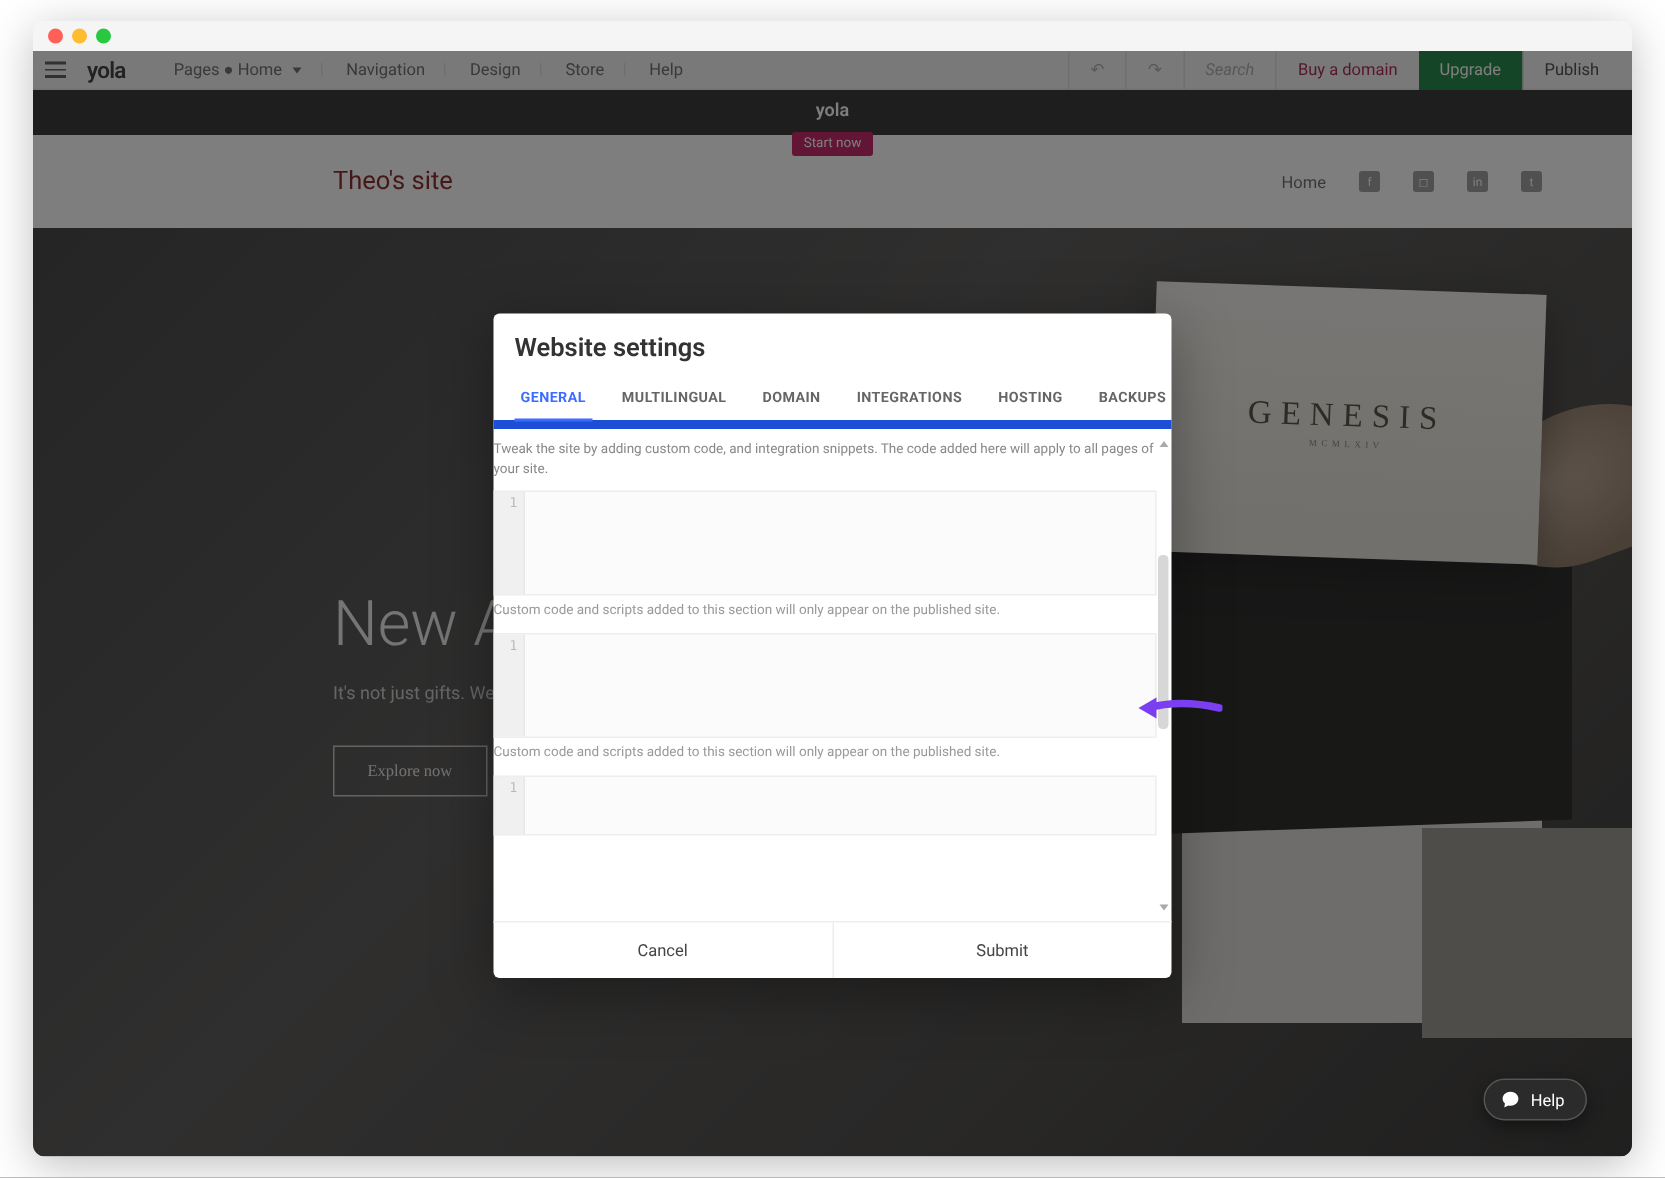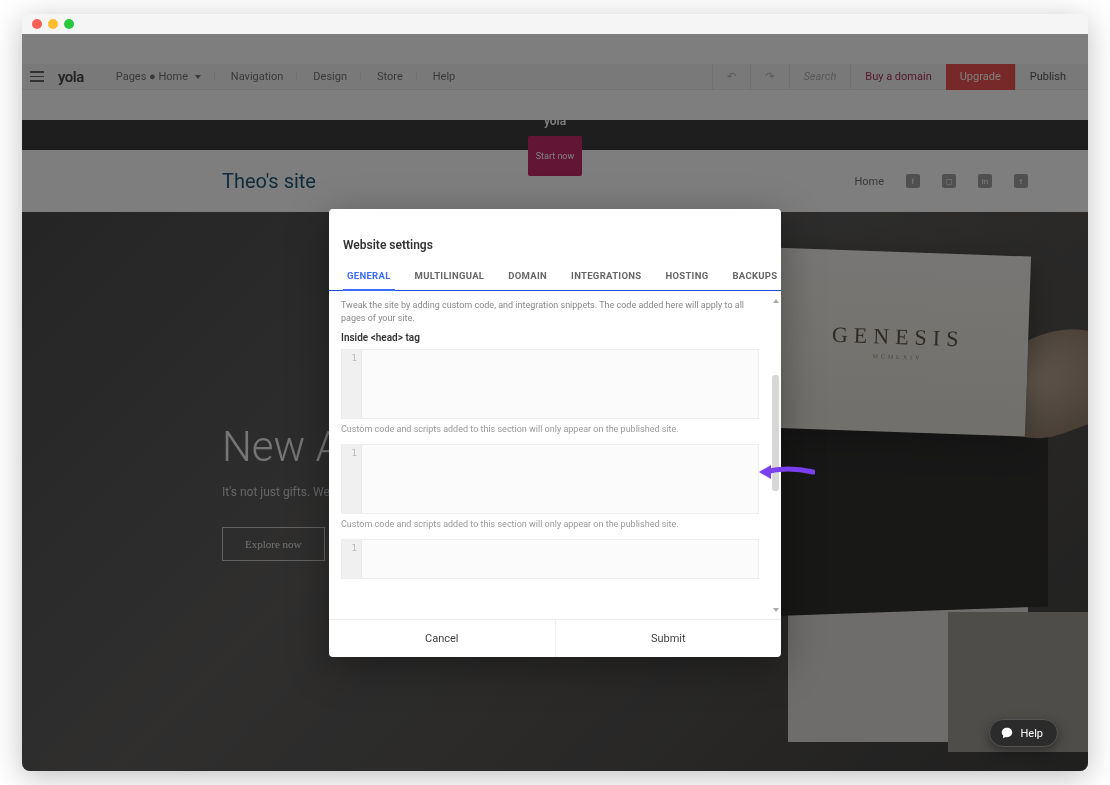--- a/index.html
+++ b/index.html
@@ -13,21 +13,20 @@
   }
   .window-frame {
     position: absolute;
     top: 14px; left: 22px; right: 22px; bottom: 14px;
     background: #fff;
     border-radius: 8px;
     box-shadow: 0 6px 30px rgba(0,0,0,0.25);
     overflow: hidden;
     display: flex;
     flex-direction: column;
-    gap: 30px;
   }
   .mac-titlebar {
     height: 20px;
     background: #f5f5f5;
     display: flex;
     align-items: center;
     padding-left: 10px;
     gap: 6px;
     flex-shrink: 0;
   }
@@ -54,53 +53,53 @@
   .topnav { display:flex; align-items:center; gap:2px; }
   .topnav-item { padding: 0 14px; color:#666; cursor:pointer; position:relative;}
   .topnav-item::after { content:""; position:absolute; right:0; top:2px; bottom:2px; width:1px; background:#e0dcde;}
   .topnav-item.last::after{display:none;}
   .caret-down { display:inline-block; width:0; height:0; border-left:3px solid transparent; border-right:3px solid transparent; border-top:4px solid #666; margin-left:4px; vertical-align:middle;}
   .top-right { margin-left:auto; display:flex; align-items:center; gap:0;}
   .tr-item { padding:0 14px; font-size:11px; height:26px; display:flex; align-items:center;}
   .tr-undo { color:#aaa; border-left:1px solid #e0dcde; border-right:1px solid #e0dcde;}
   .tr-search { color:#aaa; border-right:1px solid #e0dcde;font-style:italic;}
   .tr-buy { color:#a21b4d;}
-  .tr-upgrade { background:#ef4444; color:#fff;}
+  .tr-upgrade { background:#15803d; color:#fff;}
   .tr-publish { color:#444; border-left:1px solid #e0dcde;}
 
   .canvas-wrap {
     flex:1;
     position: relative;
     overflow:hidden;
     background:#fff;
   }
   .promo-bar {
     height: 30px;
     background:#2a2a2a;
     color:#d7d7d7;
     font-size:10px;
     display:flex;
     align-items:center;
     justify-content:center;
     gap:8px;
     flex-direction:column;
   }
   .promo-logo { font-weight:600; font-size:12px; color:#fff;}
-  .promo-btn { background:#c2185b; color:#fff; padding:15px 8px; border-radius:2px; font-size:9px; cursor:pointer;}
+  .promo-btn { background:#c2185b; color:#fff; padding:3px 8px; border-radius:2px; font-size:9px; cursor:pointer;}
 
   .site-header {
     height: 62px;
     background:#fff;
     display:flex;
     align-items:center;
     padding: 0 60px 0 200px;
     font-size:13px;
     color:#333;
   }
-  .site-title { font-size:20px; color:#0c4a6e;text-align:right; }
+  .site-title { font-size:17px; color:#7f1d1d;text-align:right; }
   .site-nav { margin-left:auto; display:flex; align-items:center; gap:22px; color:#666; font-size:11px;}
 
   .hero {
     position:absolute;
     left:0; right:0; top:92px; bottom:0;
     background: linear-gradient(135deg, #3a3a3c 0%, #52504f 40%, #43413f 70%, #2f2e2d 100%);
     display:flex;
     flex-direction:column;
     justify-content:center;
     padding-left: 200px;
@@ -147,26 +146,26 @@
     width:452px;
     background:#fff;
     border-radius:4px;
     box-shadow: 0 10px 40px rgba(0,0,0,0.35);
     display:flex;
     flex-direction:column;
     font-size:11px;
     color:#333;
     z-index:10;
   }
-  .modal-header { padding: 13px 14px 10px; font-weight:600; font-size:12px;margin-top:16px;}
-  .modal-tabs { display:flex; border-bottom:1px solid #1d4ed8; padding:0 6px;}
+  .modal-header { padding: 13px 14px 10px; font-weight:600; font-size:17px;}
+  .modal-tabs { display:flex; border-bottom:6px solid #1d4ed8; padding:0 6px;}
   .modal-tab { padding: 8px 12px 9px; font-size:9.5px; font-weight:700; letter-spacing:0.3px; color:#666; cursor:pointer; position:relative;}
   .modal-tab.active { color:#3c6cff;}
   .modal-tab.active::after { content:""; position:absolute; left:8px; right:8px; bottom:-1px; height:2px; background:#3c6cff;}
-  .modal-body { position:relative; padding: 8px 12px 4px; height: 328px; overflow:hidden;}
+  .modal-body { position:relative; padding: 8px 0 4px; height: 328px; overflow:hidden;}
   .modal-body-inner { padding-right:10px;}
   .hint { font-size:9px; color:#888; line-height:1.4; margin-bottom:8px;}
   .field-block { margin-bottom:10px;}
   .field-label { font-size:10px; font-weight:600; color:#333; margin-bottom:6px;}
   .code-box {
     background:#fbfbfb;
     border:1px solid #eeeeee;
     height:70px;
     display:flex;
     font-family: Menlo, Consolas, monospace;
@@ -306,21 +305,20 @@
       <div class="modal-tab">DOMAIN</div>
       <div class="modal-tab">INTEGRATIONS</div>
       <div class="modal-tab">HOSTING</div>
       <div class="modal-tab">BACKUPS</div>
     </div>
     <div class="modal-body">
       <div class="modal-body-inner">
         <div class="hint">Tweak the site by adding custom code, and integration snippets. The code added here will apply to all pages of your site.</div>
 
         <div class="field-block">
-          <div class="field-label">Inside &lt;head&gt; tag</div>
           <div class="code-box">
             <div class="code-gutter">1</div>
             <div class="code-area"></div>
           </div>
           <div class="sub-hint">Custom code and scripts added to this section will only appear on the published site.</div>
         </div>
 
         <div class="field-block">
           <div class="code-box">
             <div class="code-gutter">1</div>

